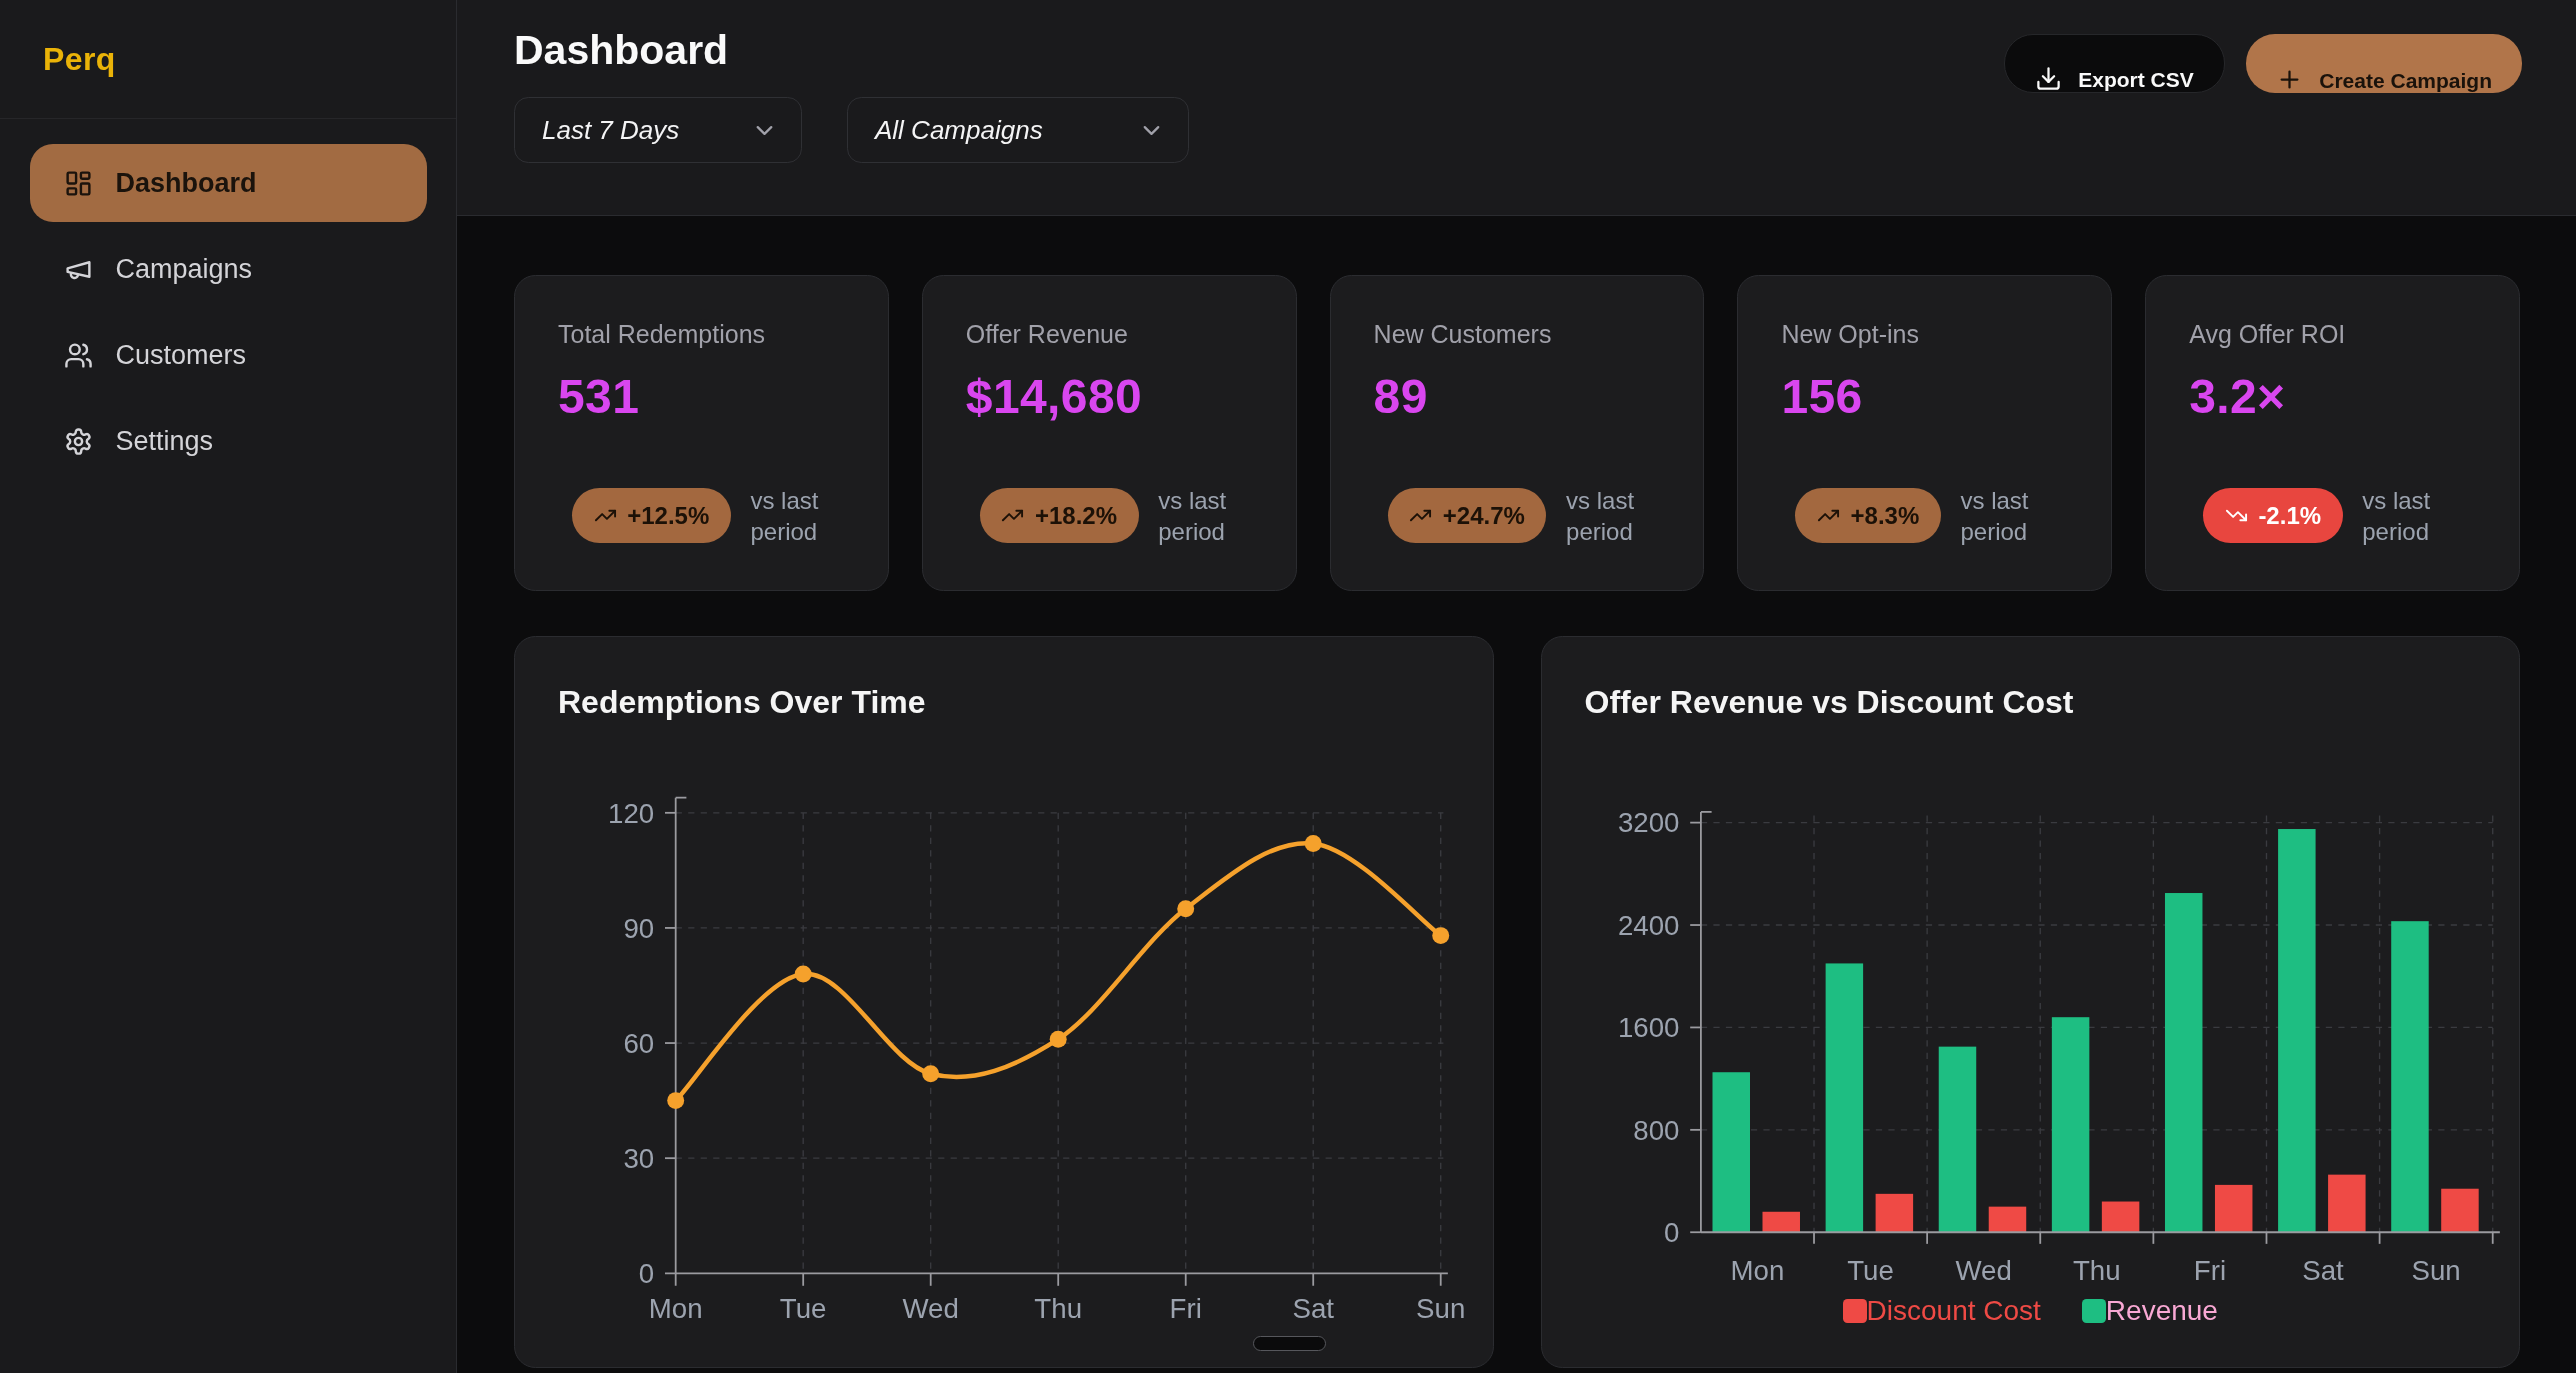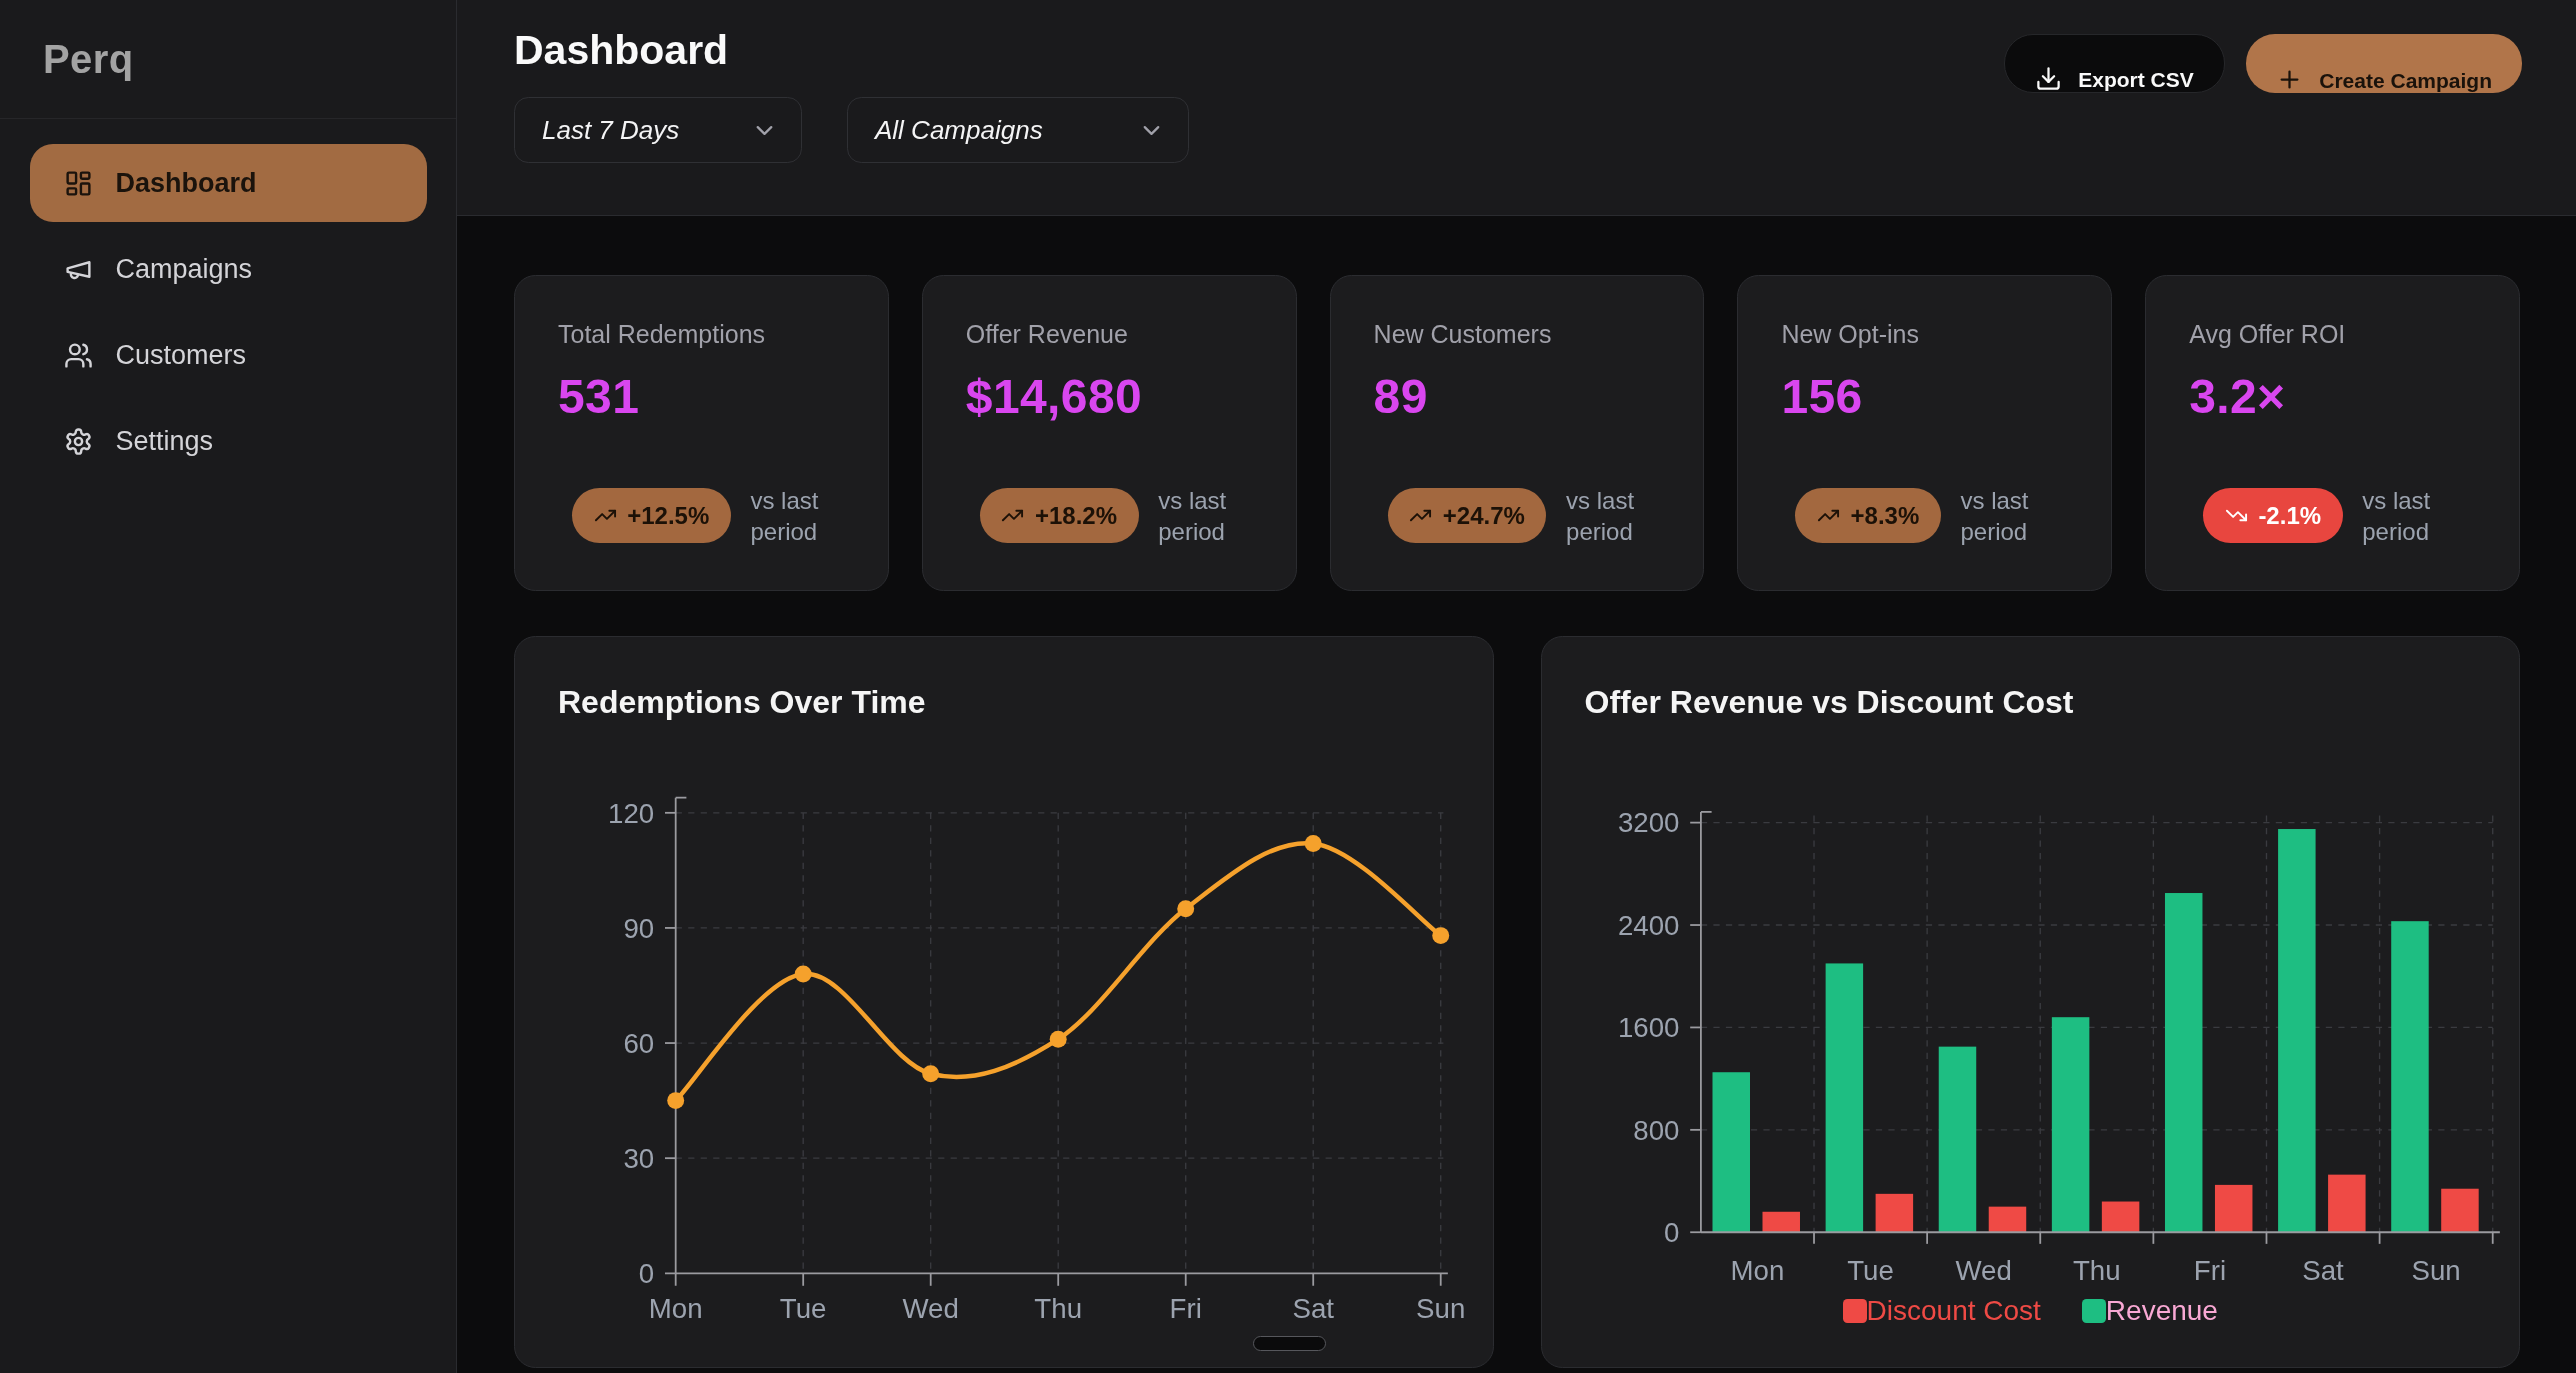--- a/index.html
+++ b/index.html
@@ -9,21 +9,21 @@
     font-family:"Liberation Sans", sans-serif;
     color:#FAFAFA; display:flex;
   }
   
   .sidebar {
     width:457px; height:100%; background:#1A1A1C;
     border-right:0.9px solid #2A2B2F; flex:0 0 auto;
     display:flex; flex-direction:column;
   }
   .brand-box { height:119px; border-bottom:0.9px solid #262629; display:flex; align-items:center; padding-left:43px; }
-  .brand { font-size:40px; font-weight:700; color:#a3a3a3; letter-spacing:0.4px; }
+  .brand { font-size:32px; font-weight:700; color:#eab308; letter-spacing:0.4px; }
   .nav { padding:25px 29.5px 0 29.5px; display:flex; flex-direction:column; gap:8px; }
   .nav-item {
     height:78px; border-radius:23px; display:flex; align-items:center;
     gap:23px; padding-left:34px; font-size:27px; font-weight:500; color:#D4D4D8; cursor:pointer;
   }
   .nav-item .icon { width:29px; height:29px; display:inline-flex; }
   .nav-item.active { background:#A26B42; color:#1B130C; font-weight:600; }
   .icon svg { width:100%; height:100%; stroke:currentColor; fill:none; stroke-width:2; stroke-linecap:round; stroke-linejoin:round; }
   
   .main { flex:1; display:flex; flex-direction:column; min-width:0; }

